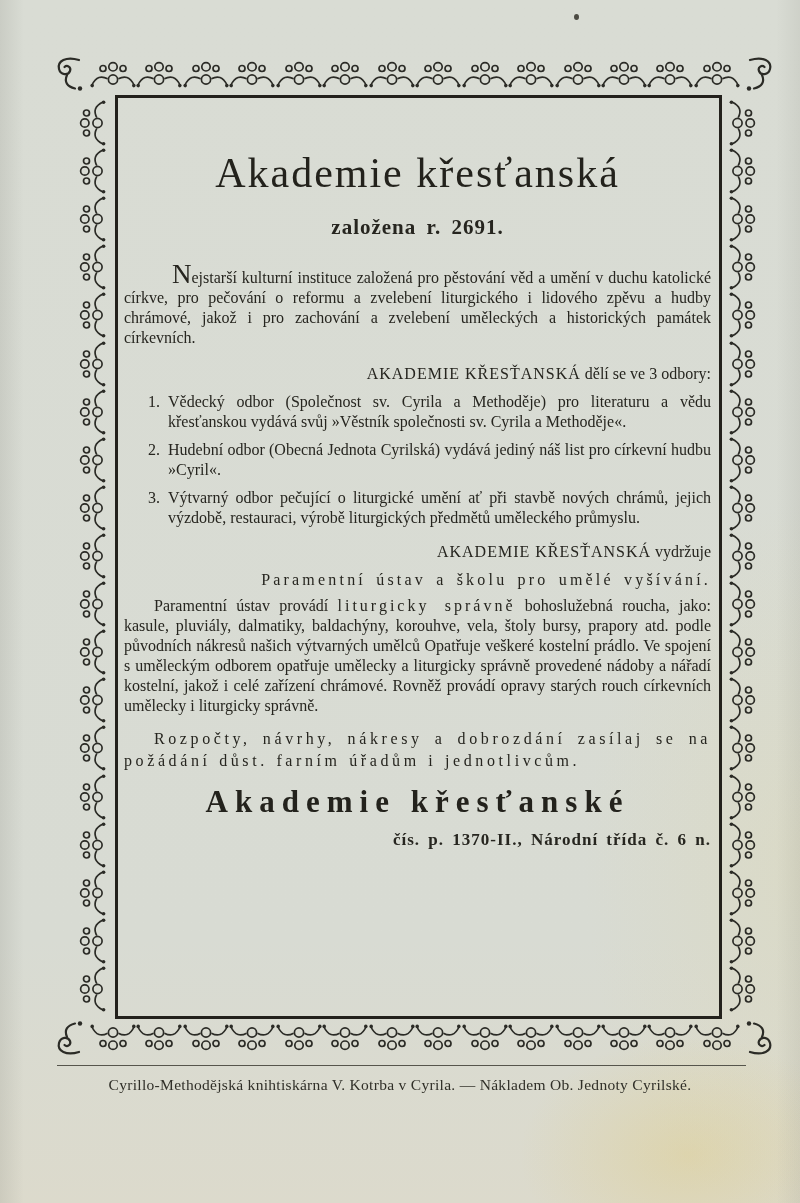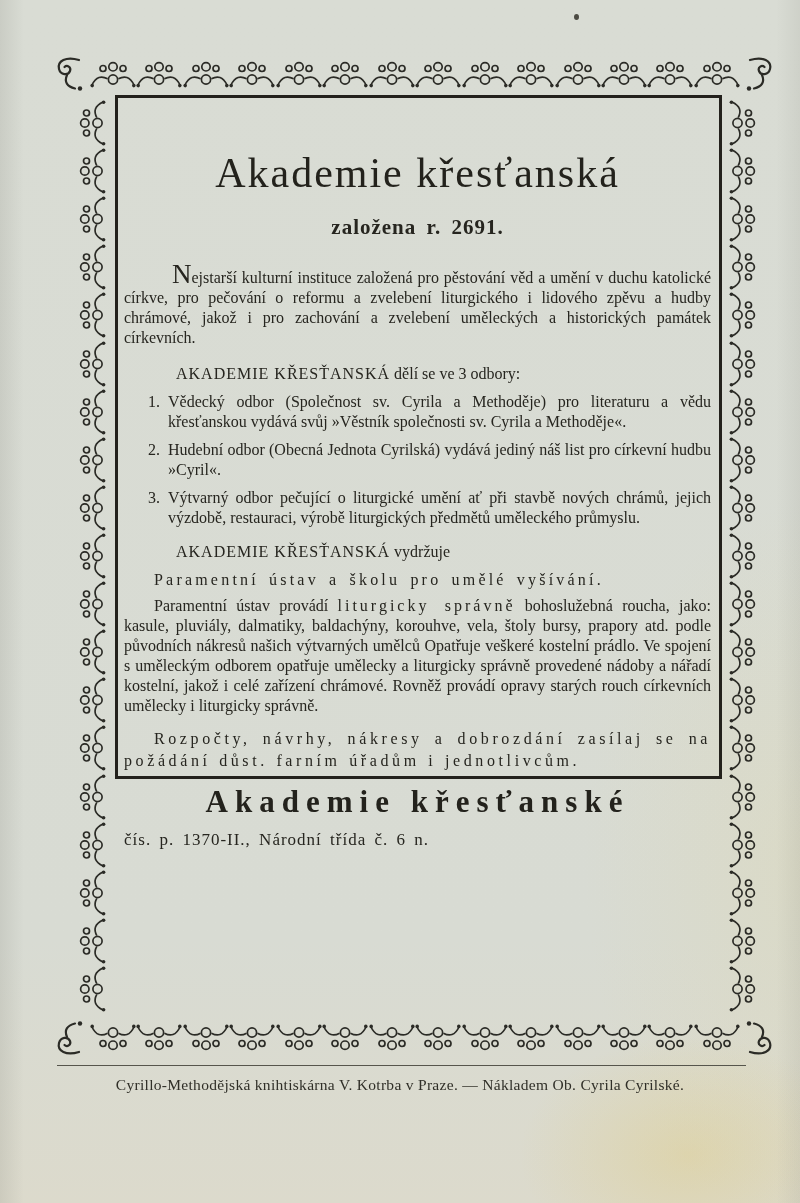--- a/index.html
+++ b/index.html
@@ -35,46 +35,46 @@
   .orn-right .motif{transform:translate(-8px,8px) rotate(90deg);}
   .motif{display:block;}
   .corner{position:absolute;}
   .c-tl{left:54px;top:55px;}
   .c-tr{left:745px;top:55px;transform:scaleX(-1);}
   .c-bl{left:54px;top:1021px;transform:scaleY(-1);}
   .c-br{left:745px;top:1021px;transform:scale(-1,-1);}
 
   
   .frame{
-    position:absolute;left:115px;top:95px;width:607px;height:684px;
+    position:absolute;left:115px;top:95px;width:607px;height:924px;
     border:3px solid #23211c;box-sizing:border-box;
   }
   .content{
     position:absolute;inset:0;padding:0 8px 0 6px;box-sizing:border-box;
     font-size:16px;line-height:1.25;
   }
   .title{margin:52px 0 0;text-align:center;font-size:42px;line-height:1.1;font-weight:400;letter-spacing:2px;color:#23221c;}
   .founded{margin-top:18px;text-align:center;font-size:21px;font-weight:700;letter-spacing:1px;word-spacing:4px;}
-  p{margin:0;}
+  p{margin:0;text-align:right;}
   .intro{margin-top:28px;text-align:justify;text-indent:48px;}
   .dropcap{font-size:27px;line-height:0;}
   .sec-head{margin-top:16px;text-indent:52px;}
   .caps{letter-spacing:1px;}
   .list{margin-top:6px;}
   .li{display:flex;margin-top:8px;}
   .li .num{flex:none;width:18px;margin-left:18px;margin-right:8px;text-align:right;}
   .li .txt{flex:1;text-align:justify;}
   .spaced1{margin-top:8px;text-indent:30px;letter-spacing:3.2px;word-spacing:3px;white-space:nowrap;}
   .workshop{margin-top:6px;text-align:justify;text-indent:30px;}
   .sp{letter-spacing:3px;word-spacing:3px;}
   .orders{margin-top:12px;text-align:justify;text-indent:30px;letter-spacing:3.6px;word-spacing:1px;line-height:1.35;}
   .advice{margin-top:12px;text-align:justify;text-indent:34px;}
   .addr-name{margin:12px 0 0;text-align:center;font-size:31px;line-height:1.15;font-weight:700;letter-spacing:7px;color:#23221c;}
   .addr-city{margin-top:2px;text-align:center;font-size:25px;font-weight:500;letter-spacing:2px;}
-  .addr-street{margin-top:10px;text-align:left;font-size:17px;font-weight:400;letter-spacing:1px;word-spacing:3px;}
+  .addr-street{margin-top:10px;text-align:right;font-size:17px;font-weight:700;letter-spacing:1px;word-spacing:3px;}
 
   
   .footer-rule{position:absolute;left:57px;top:1065px;width:689px;height:1px;background:#56554c;}
   .imprint{position:absolute;left:0;right:0;top:1076px;text-align:center;font-size:15.5px;letter-spacing:0.3px;color:#302f28;}
 </style>
 </head>
 <body>
 
 <div class="page">
 
@@ -1152,15 +1152,15 @@
       <p class="orders">Rozpočty, návrhy, nákresy a dobrozdání zasílaj se na požádání důst. farním úřadům i jednotlivcům.</p>
 
 
       <h2 class="addr-name">Akademie křesťanské</h2>
       <div class="addr-street">čís. p. 1370-II., Národní třída č. 6 n.</div>
 
     </div>
   </div>
 
   <div class="footer-rule"></div>
-  <div class="imprint">Cyrillo-Methodějská knihtiskárna V. Kotrba v Praze. — Nákladem Ob. Cyrila Cyrilské.</div>
+  <div class="imprint">Cyrillo-Methodějská knihtiskárna V. Kotrba v Cyrila. — Nákladem Ob. Jednoty Cyrilské.</div>
 
 </div>
 
 </body></html>

